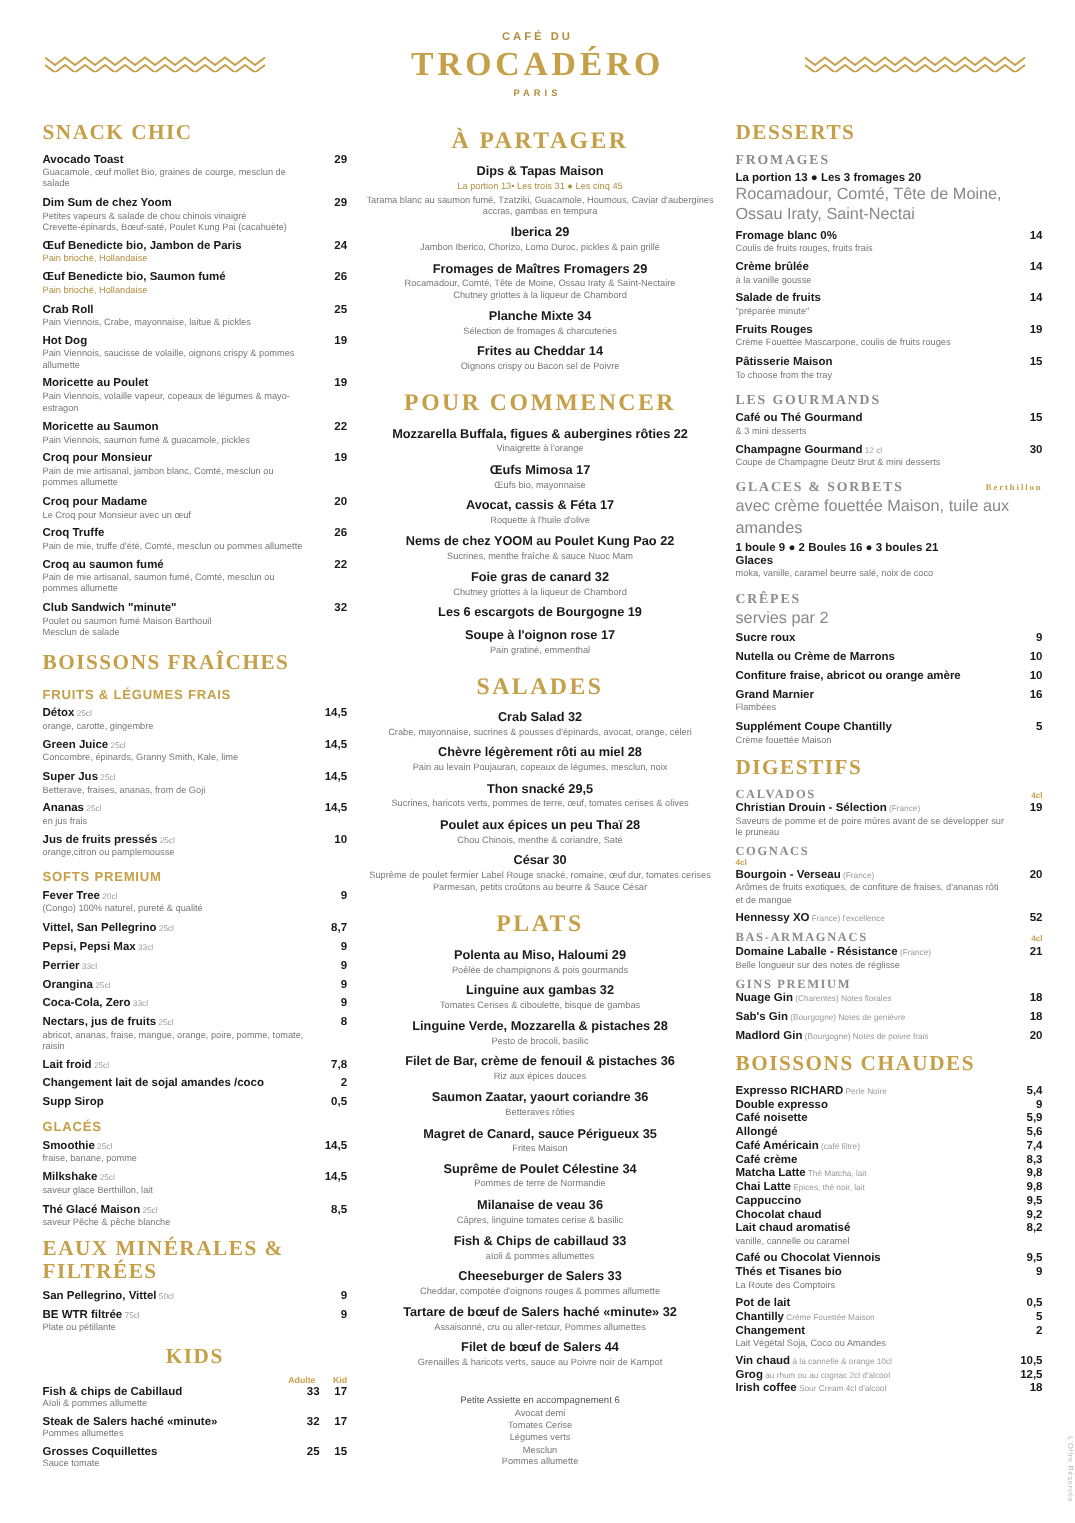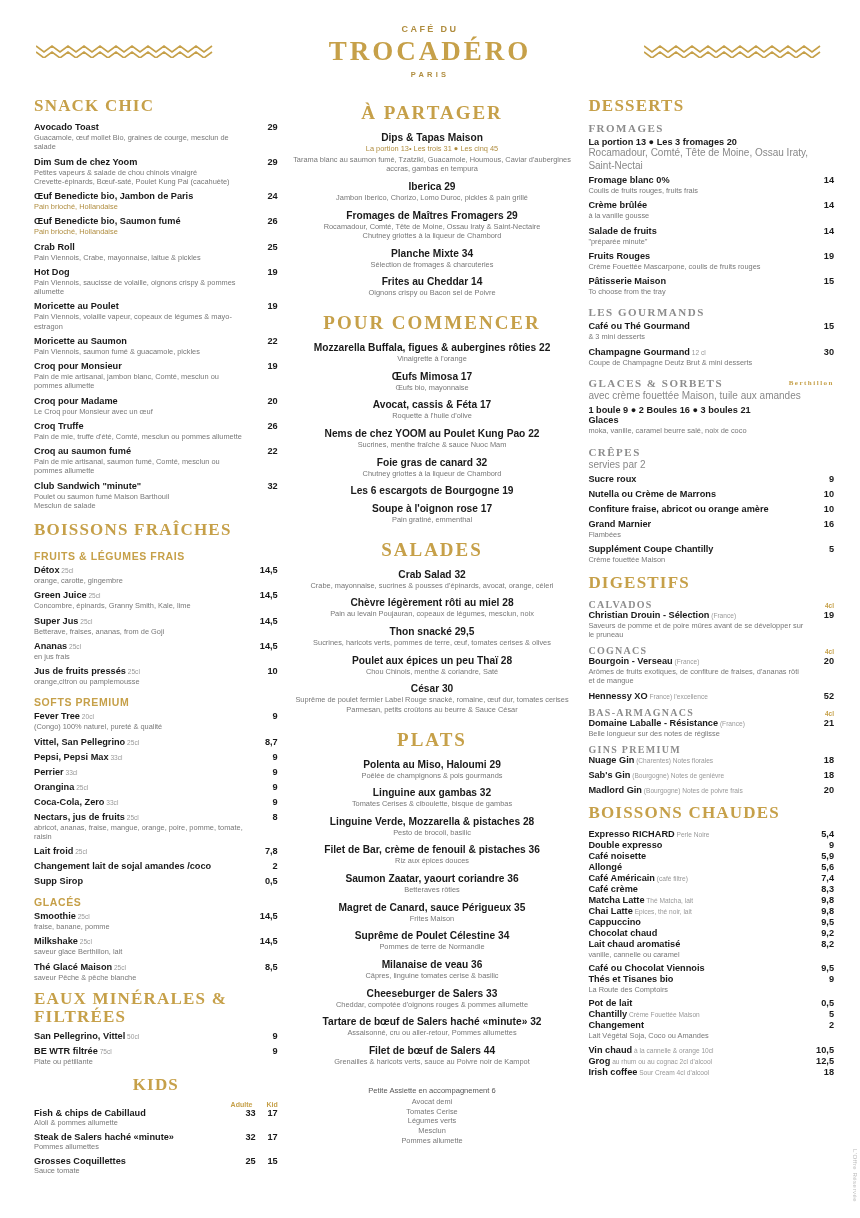--- a/index.html
+++ b/index.html
@@ -71,21 +71,21 @@
   
   .kids-head { display:flex; justify-content:flex-end; gap:14px; font-size:7px; color:#c6a049; font-weight:bold; }
   .kids-head span:first-child { margin-right:0; }
   .kitem { display:flex; align-items:baseline; }
   .kitem .nm { flex:1; font-size:9.2px; font-weight:bold; }
   .kitem .p1, .kitem .p2 { width:22px; text-align:right; font-size:9.2px; font-weight:bold; }
 
   
   .r-item { display:flex; align-items:baseline; justify-content:space-between; }
   .r-item .nm { font-size:9.2px; font-weight:bold; padding-right:8px;}
-  .rdesc { font-size:10px; color:#888; line-height:1.25; margin-bottom:3px; }
+  .rdesc { font-size:13px; color:#888; line-height:1.25; margin-bottom:3px; }
 
   .cl { font-size:6.5px; color:#c6a049; font-weight:bold; text-align:right; }
 
   .sidebar-vert {
     position:absolute; right:2px; bottom:16px;
     writing-mode: vertical-rl; font-size:6px; color:#bbb; letter-spacing:.5px;
   }
   .glaces-badge { font-size:7px; color:#c6a049; font-weight:bold; }
 </style>
 </head>
@@ -610,20 +610,26 @@
               <div>Pommes de terre de Normandie</div>
             </div>
           </div>
           <div class="citem">
             <div class="cn">Milanaise de veau   36</div>
             <div class="cd">
               <div>Câpres, linguine tomates cerise &amp; basilic</div>
             </div>
           </div>
           <div class="citem">
+            <div class="cn">Fish &amp; Chips de cabillaud   33</div>
+            <div class="cd">
+              <div>aïoli &amp; pommes allumettes</div>
+            </div>
+          </div>
+          <div class="citem">
             <div class="cn">Cheeseburger de Salers   33</div>
             <div class="cd">
               <div>Cheddar, compotée d'oignons rouges &amp; pommes allumette</div>
             </div>
           </div>
           <div class="citem">
             <div class="cn">Tartare de bœuf de Salers haché «minute»   32</div>
             <div class="cd">
               <div>Assaisonné, cru ou aller-retour, Pommes allumettes</div>
             </div>
@@ -795,21 +801,21 @@
             <span style="font-family: &quot;Liberation Serif&quot;, serif; color: rgb(140, 140, 140); font-weight: bold; font-size: 10px; letter-spacing: 1.3px;">CALVADOS</span>
             <span class="cl">4cl</span>
           </div>
           <div class="blk">
             <div class="item">
               <span class="nm">Christian Drouin - Sélection<span class="sz"> (France)</span></span>
               <span class="pr">19</span>
             </div>
             <div class="desc">Saveurs de pomme et de poire mûres avant de se développer sur le pruneau</div>
           </div>
-          <div style="display: flex; justify-content: space-between; align-items: baseline; margin-top: 6px;">
+          <div style="display: flex; justify-content: space-between; align-items: baseline; margin-top: 6px; flex-direction: column;">
             <span style="font-family: &quot;Liberation Serif&quot;, serif; color: rgb(140, 140, 140); font-weight: bold; font-size: 10px; letter-spacing: 1.3px;">COGNACS</span>
             <span class="cl">4cl</span>
           </div>
           <div class="blk">
             <div class="item">
               <span class="nm">Bourgoin - Verseau<span class="sz"> (France)</span></span>
               <span class="pr">20</span>
             </div>
             <div class="desc">Arômes de fruits exotiques, de confiture de fraises, d'ananas rôti et de mangue</div>
           </div>

